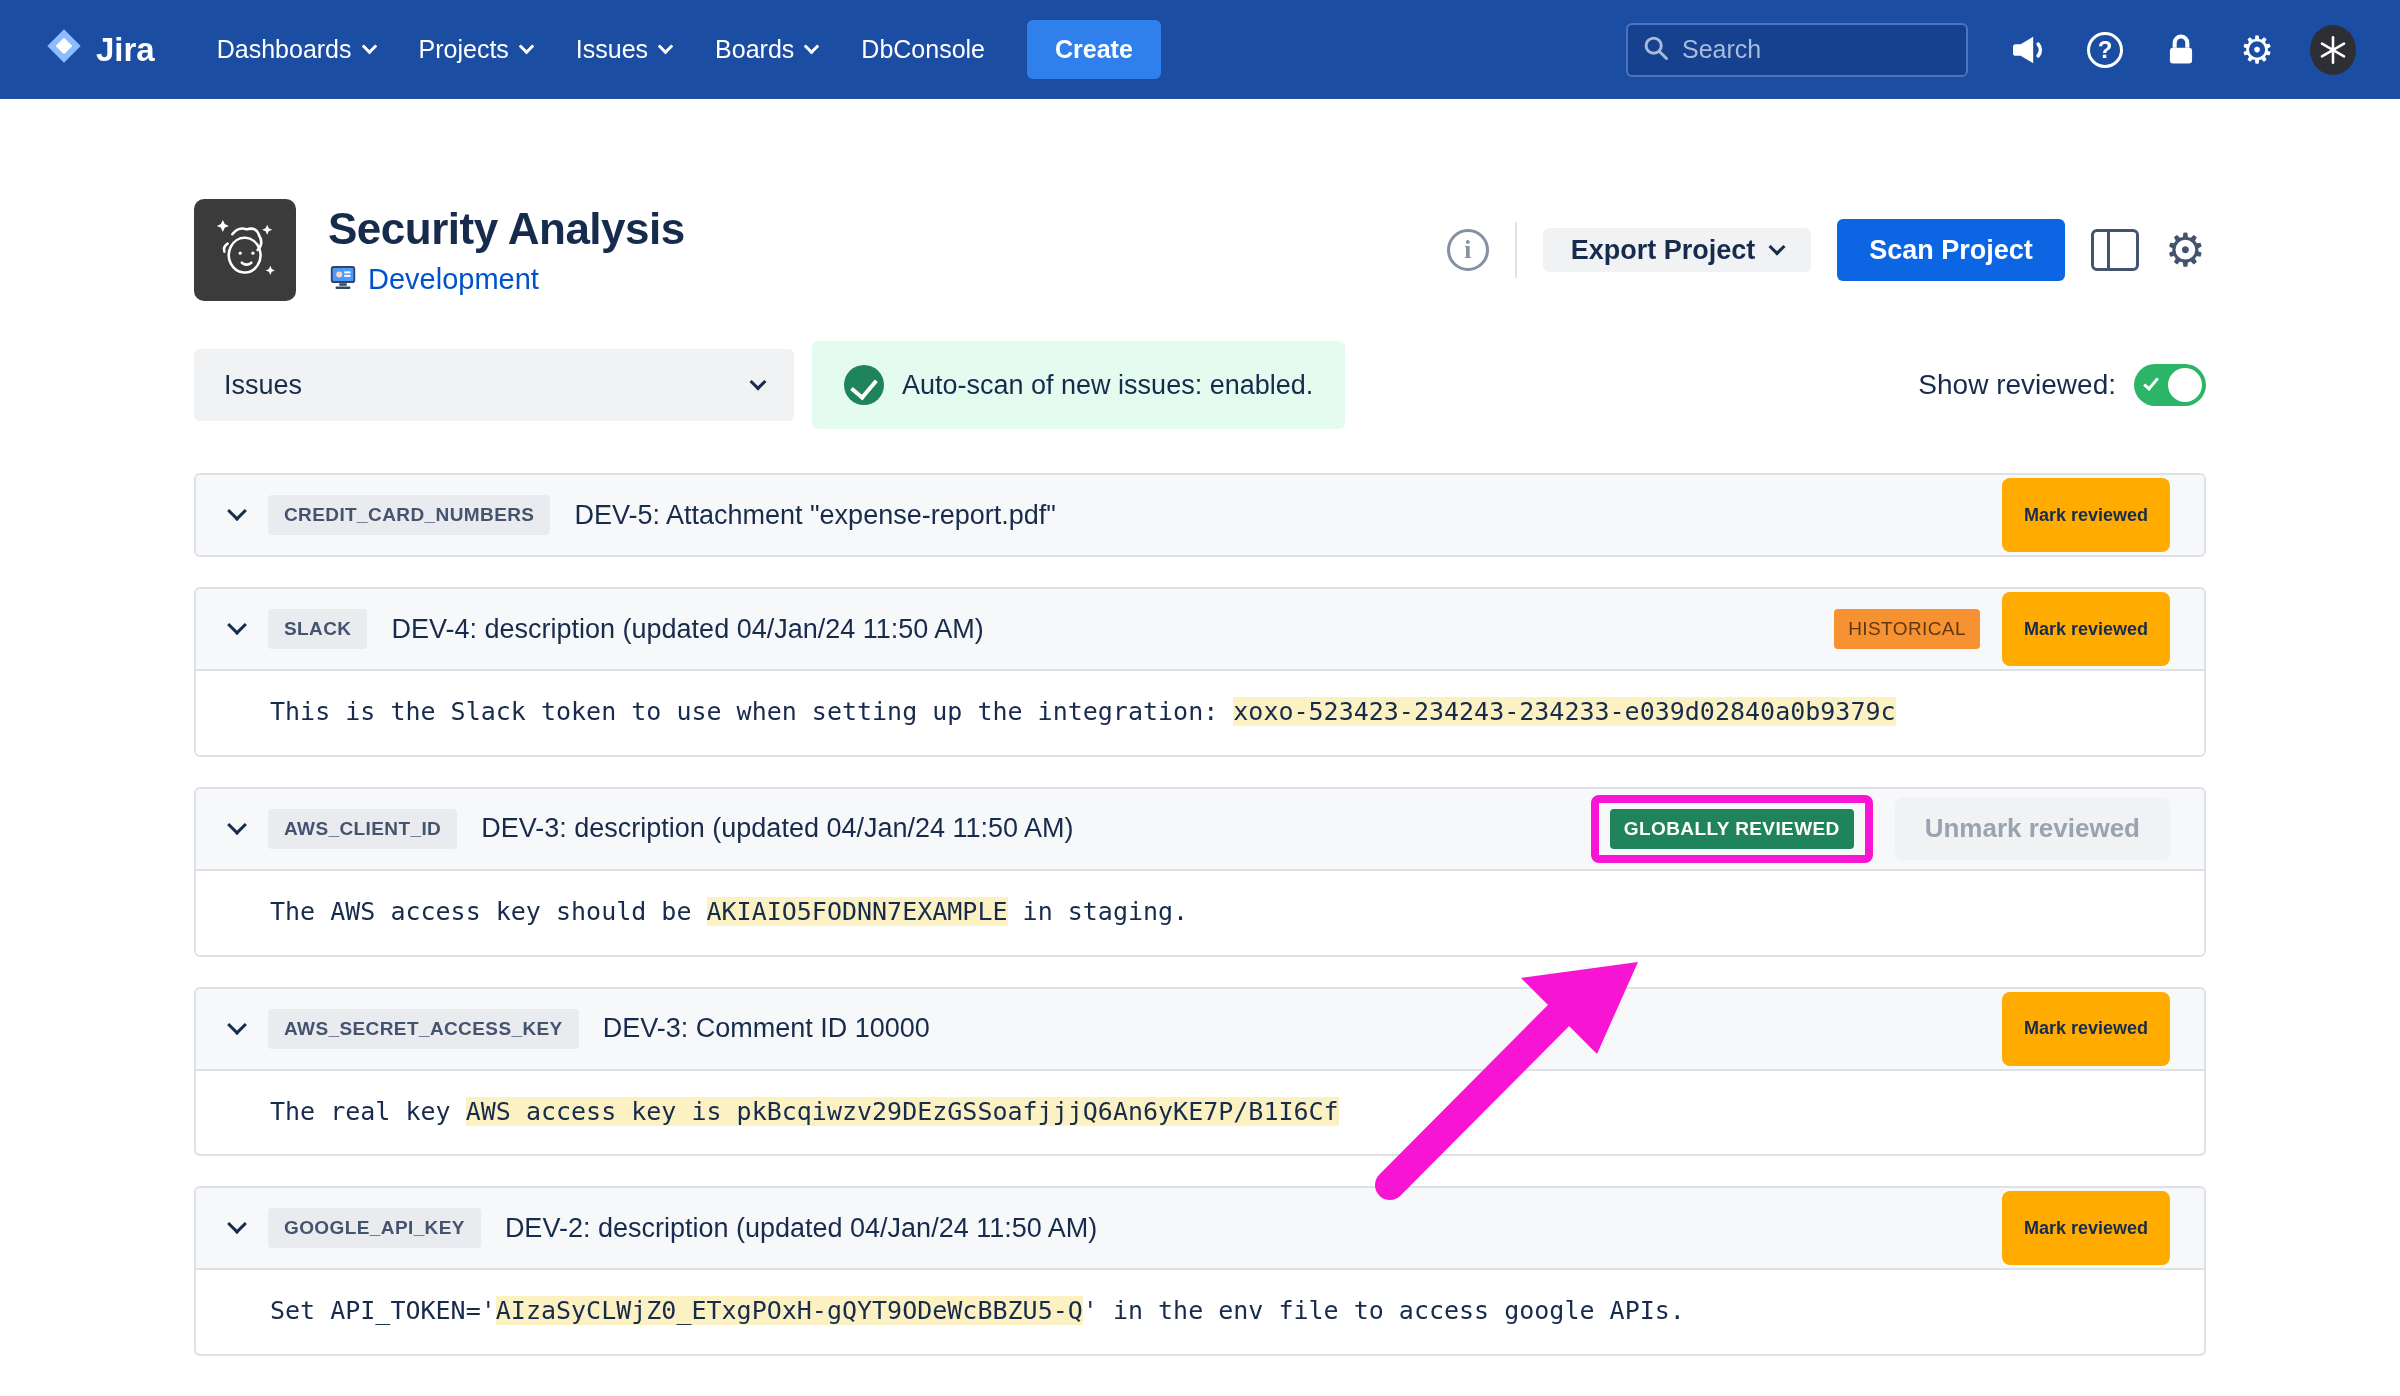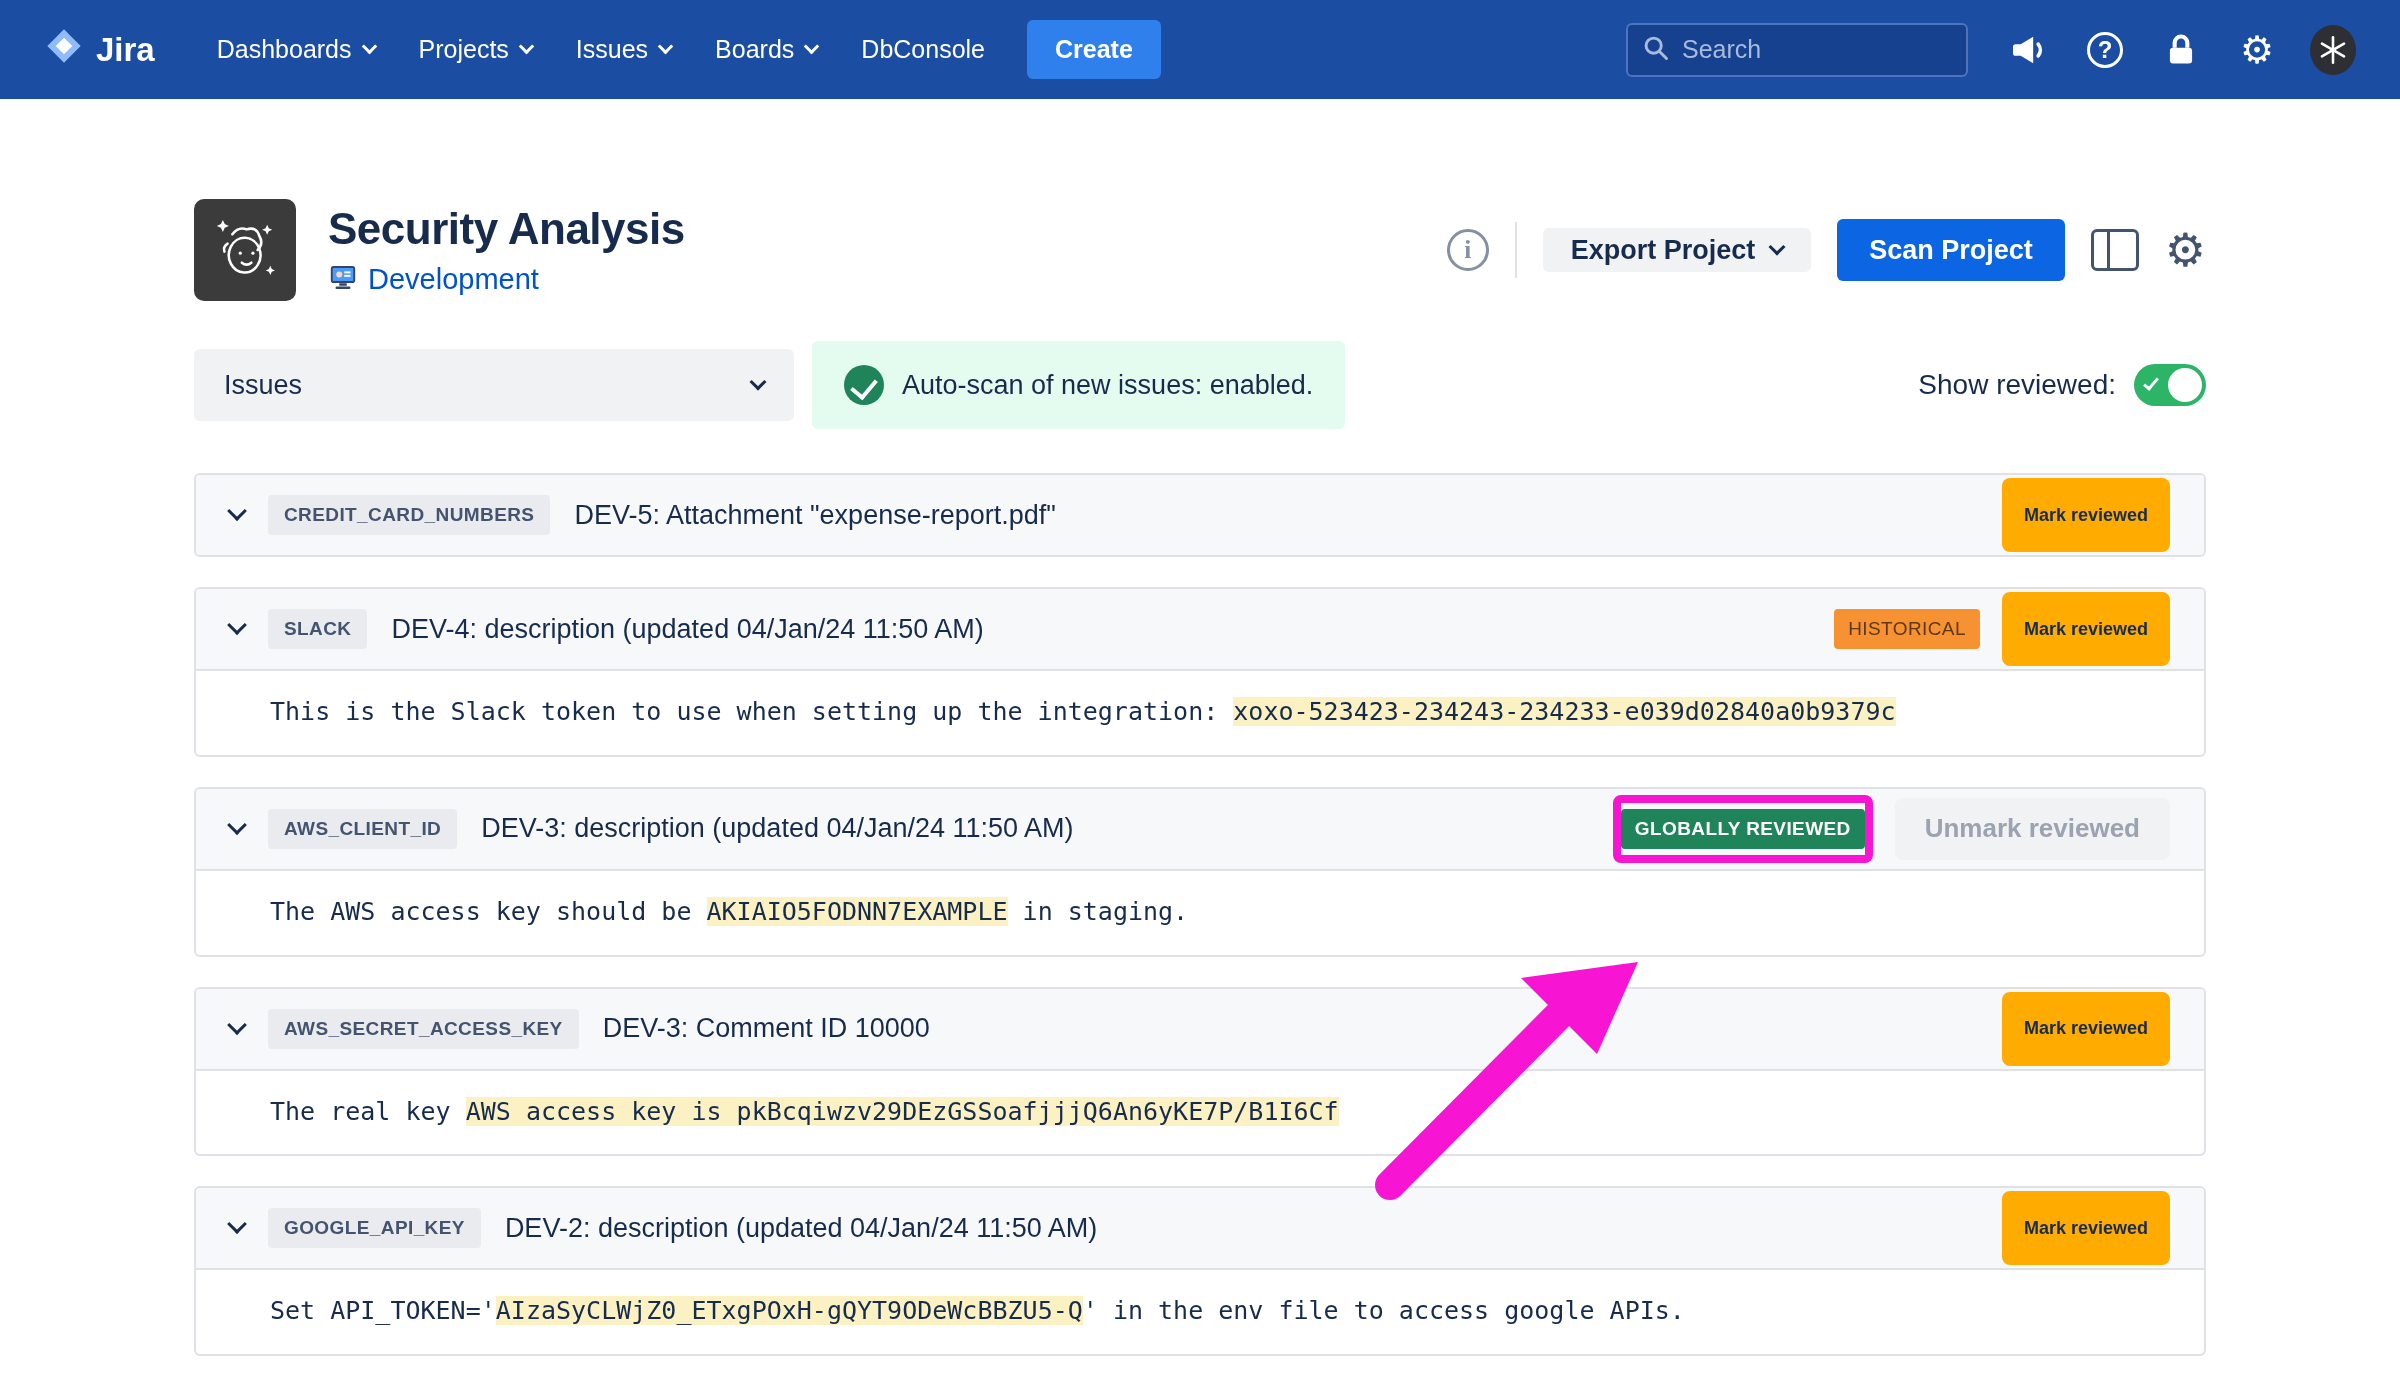--- a/index.html
+++ b/index.html
@@ -94,21 +94,21 @@
   .chev-card{width:14px;height:14px;border-right:3px solid var(--ink);border-bottom:3px solid var(--ink);
     transform:rotate(45deg);margin-top:-8px;flex:none;cursor:pointer}
   .badge{background:var(--badge-bg);color:var(--muted);font-size:19px;font-weight:700;
     letter-spacing:.4px;padding:9px 16px;border-radius:4px;white-space:nowrap}
   .card-title{font-size:27px;white-space:nowrap}
   .head-actions{margin-left:auto;display:flex;align-items:center;gap:22px}
   .lozenge-historical{background:var(--hist-orange);color:#5F3811;font-size:19px;font-weight:400;
     letter-spacing:.4px;padding:9px 14px;border-radius:4px}
   .lozenge-reviewed{background:var(--green-dark);color:#fff;font-size:19px;font-weight:800;
     letter-spacing:.4px;padding:9px 14px;border-radius:4px;white-space:nowrap}
-  .annotation-box{display:inline-flex;border:8px solid var(--magenta);border-radius:8px;padding:6px 0}
+  .annotation-box{display:inline-flex;border:8px solid var(--magenta);border-radius:8px;padding:6px 11px}
   .btn-mark{background:var(--amber);border:none;border-radius:8px;height:74px;padding:0 22px;
     font-size:18px;font-weight:700;color:var(--ink);cursor:pointer;font-family:inherit;white-space:nowrap}
   .btn-unmark{background:#F1F2F4;border:none;border-radius:8px;height:62px;padding:0 30px;
     font-size:26px;font-weight:600;color:#9AA3B0;cursor:pointer;font-family:inherit;white-space:nowrap}
   .card-body{border-top:2px solid var(--card-border);padding:24px 36px 26px 74px;
     font-family:"DejaVu Sans Mono",monospace;font-size:25px;line-height:1.35}
   .hl{background:var(--hl)}
 
   
   .arrow-overlay{position:absolute;left:0;top:0;width:2400px;height:1396px;pointer-events:none;z-index:50}

